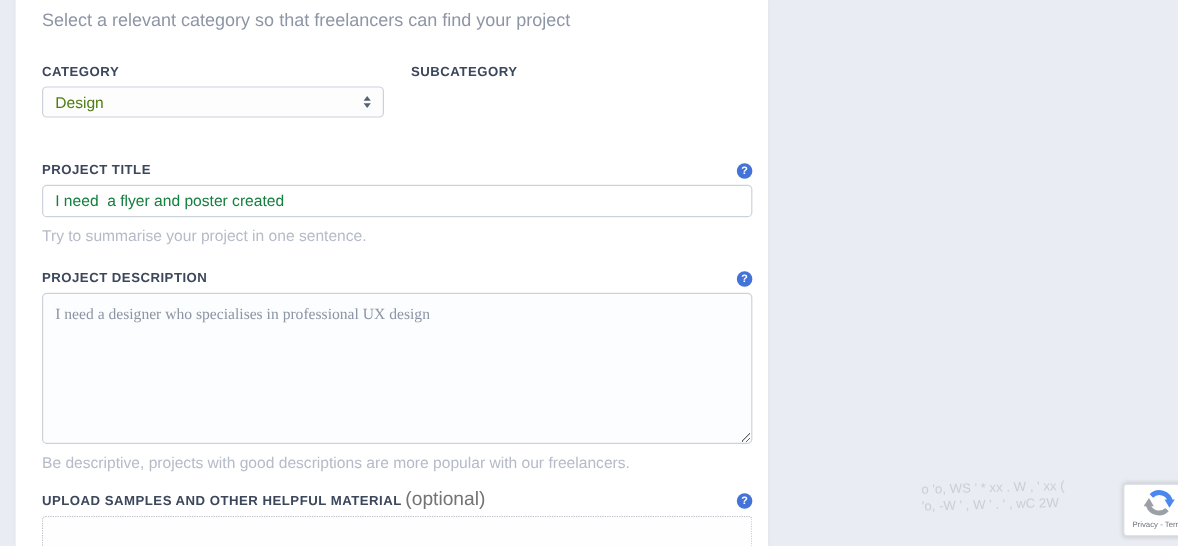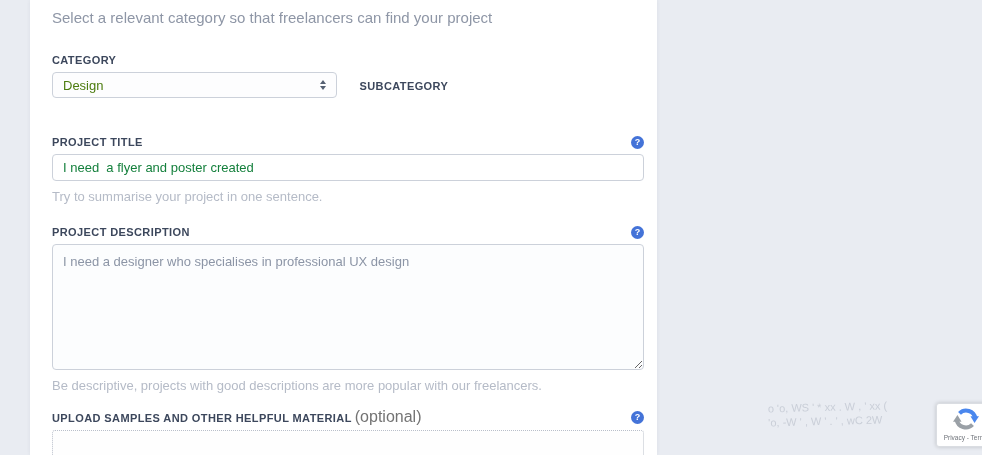--- a/index.html
+++ b/index.html
@@ -5,33 +5,33 @@
   * { box-sizing: border-box; }
   html, body { margin: 0; padding: 0; }
   body {
     width: 982px; height: 455px;
     background: #e9ecf2;
     overflow: hidden;
     position: relative;
     font-family: "Liberation Sans", sans-serif;
   }
   .panel {
-    position: absolute; left: 30px; top: 0;
+    position: absolute; left: 13px; top: 0;
     width: 627px; height: 455px;
     background: #ffffff;
     box-shadow: 0 0 4px rgba(40,50,70,0.07);
     overflow: hidden;
   }
   .content { padding: 9px 13px 0 22px; }
 
   .intro {
     font-size: 15px; color: #8e96a6; line-height: 18px;
   }
 
-  .selects-row { display: flex; gap: 23px; margin-top: 27px; align-items: flex-end; }
+  .selects-row { display: flex; gap: 23px; margin-top: 27px; }
   .field-col { flex: 1; min-width: 0; }
 
   .field-label {
     font-size: 11px; font-weight: bold; color: #3c475c;
     letter-spacing: 0.4px; line-height: 13px;
   }
   .optional-note {
     font-weight: normal; color: #737373; font-size: 16px;
     letter-spacing: 0; margin-left: 3px;
   }
@@ -74,21 +74,21 @@
     font-family: "Liberation Sans", sans-serif;
     outline: none;
   }
   .helper-text { margin-top: 8px; font-size: 13px; color: #b5bbc7; line-height: 15px; }
 
   .desc-textarea {
     width: 100%; height: 126px;
     border: 1px solid #ccd1da; border-radius: 4px;
     background: #fcfdfe; padding: 8px 10px;
     font-size: 13px; color: #8c95a6; line-height: 1.4;
-    font-family: Liberation Sans, sans-serif;
+    font-family: Liberation Serif, serif;
     outline: none; resize: both; display: block;
   }
 
   .upload-dropzone {
     width: 100%; height: 70px;
     border: 1px dotted #b9bfca; border-radius: 3px;
     background: #fefefe; cursor: pointer;
   }
 
   .watermark {

